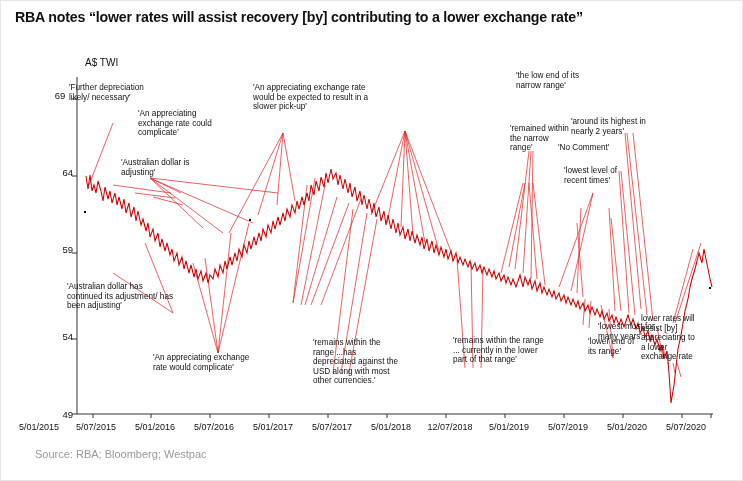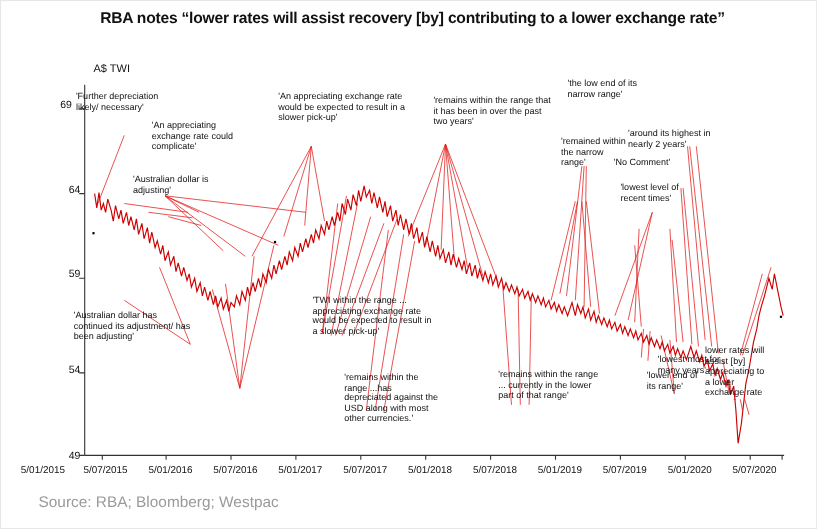--- a/index.html
+++ b/index.html
@@ -23,41 +23,40 @@
   #title {
     position: absolute;
     left: 14px;
     top: 8px;
     width: 720px;
     font-size: 14.2px;
     font-weight: bold;
     color: #111111;
     letter-spacing: -0.2px;
     white-space: nowrap;
-    text-align: center;
   }
   #ylabel {
     position: absolute;
     left: 84px;
     top: 56px;
     font-size: 10px;
     color: #111111;
   }
   #plot {
     position: absolute;
     left: 52px;
     top: 72px;
     width: 660px;
     height: 345px;
   }
   #source {
     position: absolute;
     left: 34px;
     top: 447px;
-    font-size: 14px;
+    font-size: 11px;
     color: #9a9a9a;
   }
   .ytick {
     position: absolute;
     font-size: 9.5px;
     color: #111111;
     text-align: right;
     width: 26px;
   }
   .xtick {
@@ -93,21 +92,21 @@
   <div class="ytick" style="left:46px; top:330px;">54</div>
   <div class="ytick" style="left:46px; top:408px;">49</div>
 
   <div class="xtick" style="left:8px;">5/01/2015</div>
   <div class="xtick" style="left:65px;">5/07/2015</div>
   <div class="xtick" style="left:124px;">5/01/2016</div>
   <div class="xtick" style="left:183px;">5/07/2016</div>
   <div class="xtick" style="left:242px;">5/01/2017</div>
   <div class="xtick" style="left:301px;">5/07/2017</div>
   <div class="xtick" style="left:360px;">5/01/2018</div>
-  <div class="xtick" style="left:419px;">5/07/2018</div>
+  <div class="xtick" style="left:419px;">12/07/2018</div>
   <div class="xtick" style="left:478px;">5/01/2019</div>
   <div class="xtick" style="left:537px;">5/07/2019</div>
   <div class="xtick" style="left:596px;">5/01/2020</div>
   <div class="xtick" style="left:655px;">5/07/2020</div>
 
   <svg id="plot" width="660" height="345" viewBox="0 0 660 345">
 
     <line x1="24" y1="4" x2="24" y2="341" stroke="#333" stroke-width="1"></line>
     <line x1="24" y1="341" x2="660" y2="341" stroke="#333" stroke-width="1"></line>
 
@@ -209,24 +208,23 @@
       <rect x="31" y="138" width="2" height="2"></rect>
       <rect x="196" y="146" width="2" height="2"></rect>
       <rect x="656" y="214" width="2" height="2"></rect>
     </g>
   </svg>
 
   <div class="anno" style="left:68px; top:82px; width:80px;">'Further depreciation likely/ necessary'</div>
   <div class="anno" style="left:120px; top:157px; width:85px;">'Australian dollar is adjusting'</div>
   <div class="anno" style="left:137px; top:108px; width:95px;">'An appreciating exchange rate could complicate'</div>
   <div class="anno" style="left:66px; top:281px; width:107px;">'Australian dollar has continued its adjustment/ has been adjusting'</div>
+  <div class="anno" style="left:152px; top:352px; width:105px;">'An appreciating exchange rate would complicate'</div>
   <div class="anno" style="left:252px; top:82px; width:120px;">'An appreciating exchange rate would be expected to result in a slower pick-up'</div>
-  <div class="anno" style="left:283px; top:267px; width:112px;">'TWI within the range ... appreciating exchange rate would be expected to result in a slower pick-up'</div>
   <div class="anno" style="left:312px; top:337px; width:88px;">'remains within the range ...has depreciated against the USD along with most other currencies.'</div>
-  <div class="anno" style="left:393px; top:86px; width:112px;">'remains within the range that it has been in over the past two years'</div>
   <div class="anno" style="left:452px; top:335px; width:98px;">'remains within the range ... currently in the lower part of that range'</div>
   <div class="anno" style="left:509px; top:123px; width:62px;">'remained within the narrow range'</div>
   <div class="anno" style="left:515px; top:70px; width:78px;">'the low end of its narrow range'</div>
   <div class="anno" style="left:587px; top:292px; width:56px;margin-top:44px;">'lower end of its range'</div>
   <div class="anno" style="left:597px; top:321px; width:62px;">'lowest most for many years'</div>
   <div class="anno" style="left:557px; top:142px; width:80px;">'No Comment'</div>
   <div class="anno" style="left:563px; top:165px; width:72px;">'lowest level of recent times'</div>
   <div class="anno" style="left:570px; top:116px; width:85px;">'around its highest in nearly 2 years'</div>
   <div class="anno" style="left:640px; top:313px; width:58px;">lower rates will assist [by] appreciating to a lower exchange rate</div>
 

